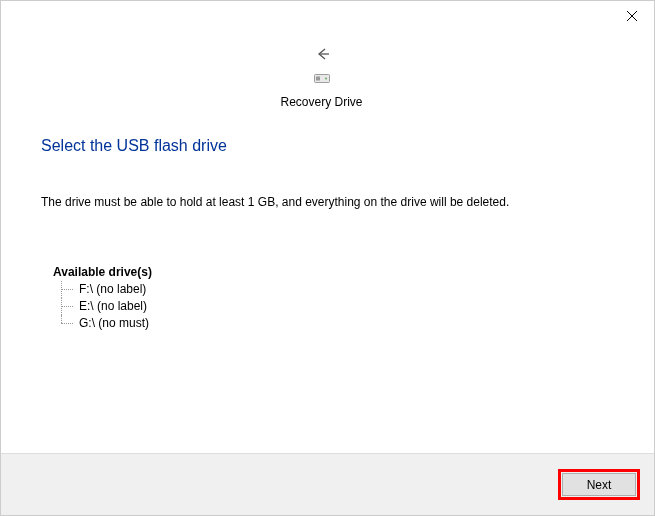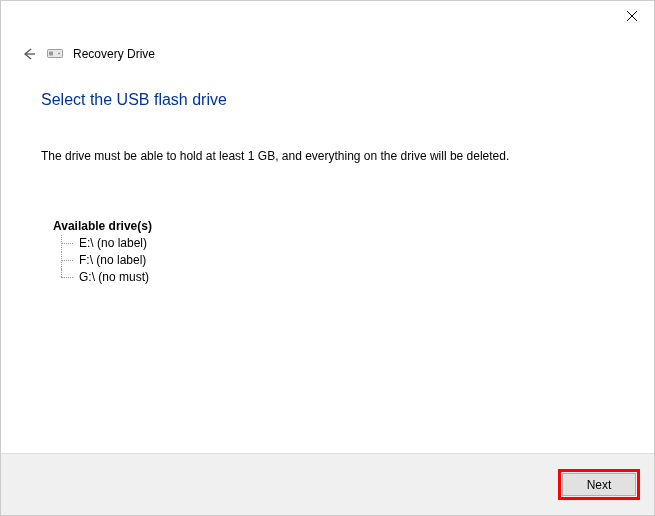--- a/index.html
+++ b/index.html
@@ -32,20 +32,21 @@
     }
     .close-btn svg {
       width: 10px;
       height: 10px;
     }
     .header {
       display: flex;
       align-items: center;
       padding: 14px 30px 0 18px;
       gap: 10px;
+      flex-direction: column;
     }
     .back-arrow {
       width: 18px;
       height: 18px;
       display: flex;
       align-items: center;
       justify-content: center;
       cursor: pointer;
     }
     .back-arrow svg {
@@ -189,22 +190,22 @@
   <span class="wizard-title">Recovery Drive</span>
 </div>
 
 <div class="content">
   <h1 class="page-heading">Select the USB flash drive</h1>
   <p class="instruction">The drive must be able to hold at least 1 GB, and everything on the drive will be deleted.</p>
 
   <div class="drives-section">
     <div class="drives-label">Available drive(s)</div>
     <div class="tree">
+      <div class="tree-item"><span>F:\ (no label)</span></div>
       <div class="tree-item"><span>E:\ (no label)</span></div>
-      <div class="tree-item"><span>F:\ (no label)</span></div>
       <div class="tree-item"><span>G:\ (no must)</span></div>
     </div>
   </div>
 </div>
 
 <div class="footer">
   <div class="next-highlight">
     <button class="btn">Next</button>
   </div>
 </div>

